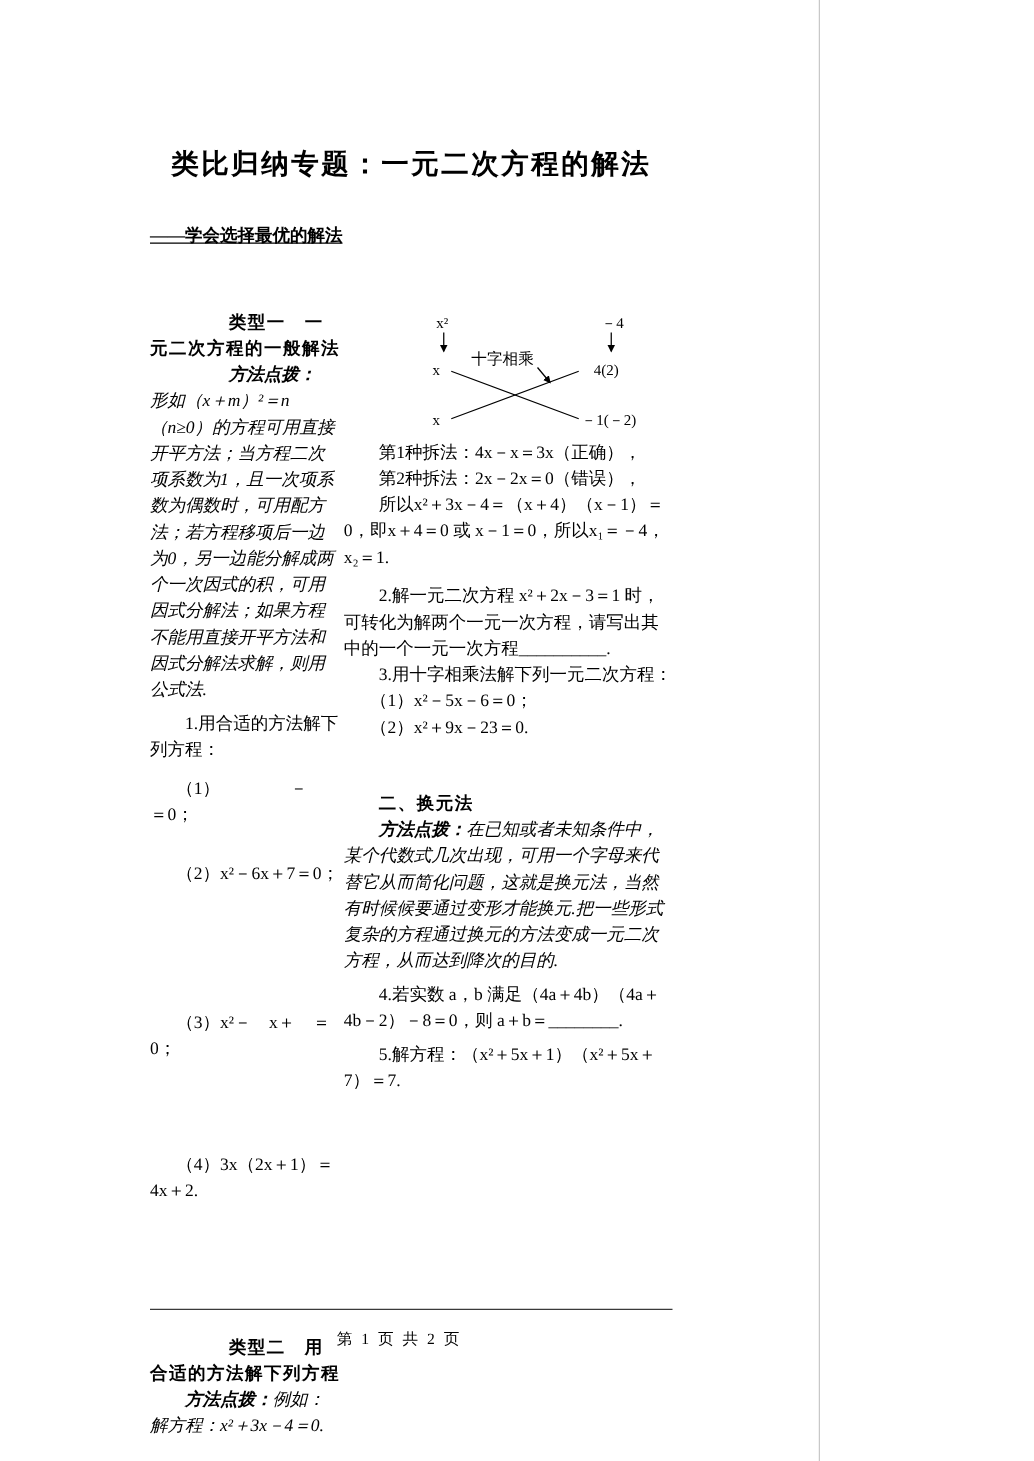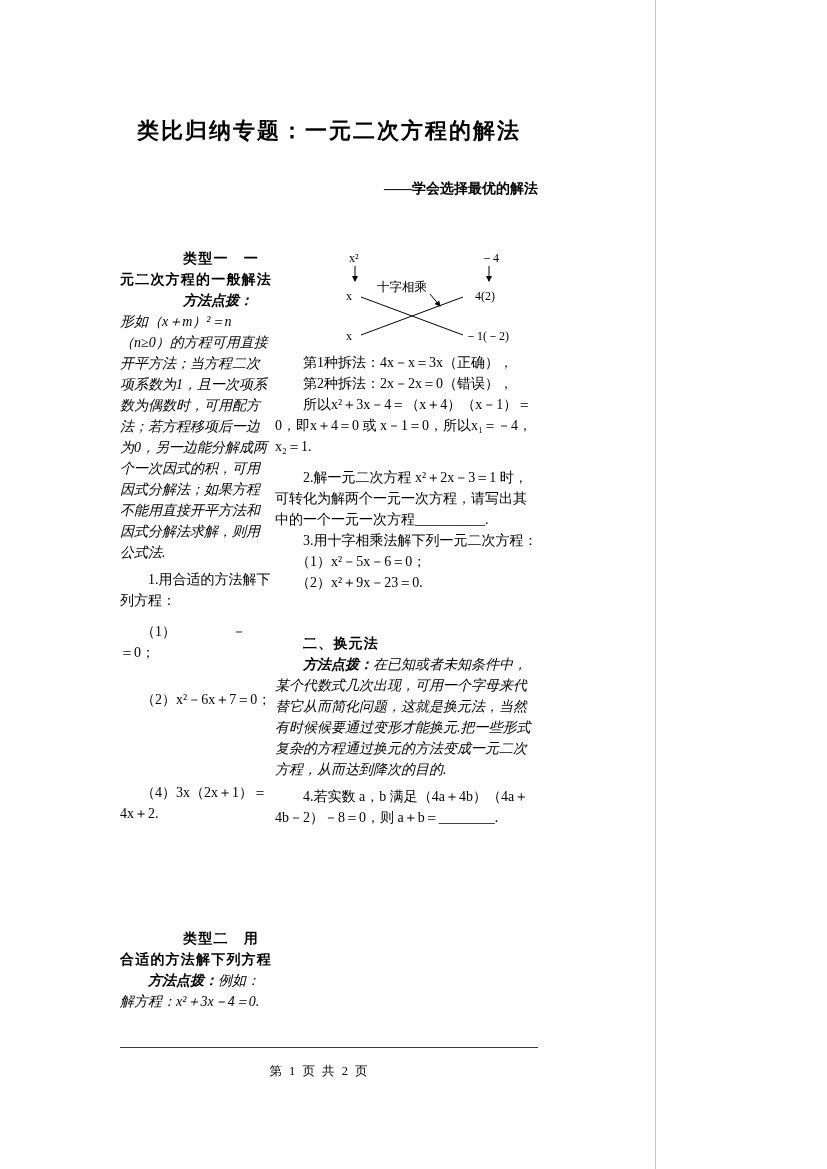--- a/index.html
+++ b/index.html
@@ -18,22 +18,21 @@
   }
   .content { padding:116px 117px 0 120px; }
 
   .title {
     text-align:center;
     font-family:"Liberation Sans","DejaVu Sans",sans-serif;
     font-size:22px; font-weight:bold; letter-spacing:2px;
   }
   .subtitle {
     margin-top:34px;
-    text-align:right;
-    font-size:14px; font-weight:600;
+    font-size:14px; font-weight:600;text-decoration:underline;
   }
 
   .columns { display:flex; gap:2px; margin-top:50px; }
   .col { width:288px; font-size:14px; line-height:21px; }
 
   .heading { font-weight:bold; letter-spacing:1.2px; }
   .h-indent { text-indent:63px; }
   .tip { text-indent:63px; }
   .tip-r { text-indent:2em; }
   .tiplabel { font-weight:bold; font-style:italic; }
@@ -75,20 +74,21 @@
 
     <div class="columns">
 
       <div class="col">
         <p class="heading h-indent">类型一　一元二次方程的一般解法</p>
         <p class="tip"><span class="tiplabel">方法点拨：</span><span class="tipbody">　　形如（x＋m）²＝n（n≥0）的方程可用直接开平方法；当方程二次项系数为1，且一次项系数为偶数时，可用配方法；若方程移项后一边为0，另一边能分解成两个一次因式的积，可用因式分解法；如果方程不能用直接开平方法和因式分解法求解，则用公式法.</span></p>
 
         <p class="indent2 mt6">1.用合适的方法解下列方程：</p>
         <p class="indent15 mt10">（1）　　　　－　　＝0；</p>
         <p class="indent15 mt26">（2）x²－6x＋7＝0；</p>
+        <p class="indent15 mt98">（3）x²－　x＋　＝0；</p>
         <p class="indent15 mt72">（4）3x（2x＋1）＝4x＋2.</p>
 
         <p class="heading h-indent mt104">类型二　用合适的方法解下列方程</p>
         <p class="tip-r"><span class="tiplabel">方法点拨：</span><span class="tipbody">例如：解方程：x²＋3x－4＝0.</span></p>
       </div>
 
       <div class="col">
 
         <div class="diagram">
           <svg width="205" height="96" viewBox="0 0 205 96">
@@ -121,20 +121,21 @@
 
         <p class="indent2 mt10">2.解一元二次方程 x²＋2x－3＝1 时，可转化为解两个一元一次方程，请写出其中的一个一元一次方程__________.</p>
         <p class="indent2">3.用十字相乘法解下列一元二次方程：</p>
         <p class="indent15">（1）x²－5x－6＝0；</p>
         <p class="indent15">（2）x²＋9x－23＝0.</p>
 
         <p class="heading indent2 mt40">二、换元法</p>
         <p class="tip-r"><span class="tiplabel">方法点拨：</span><span class="tipbody">在已知或者未知条件中，某个代数式几次出现，可用一个字母来代替它从而简化问题，这就是换元法，当然有时候候要通过变形才能换元.把一些形式复杂的方程通过换元的方法变成一元二次方程，从而达到降次的目的.</span></p>
 
         <p class="indent2 mt6">4.若实数 a，b 满足（4a＋4b）（4a＋4b－2）－8＝0，则 a＋b＝________.</p>
+        <p class="indent2 mt6">5.解方程：（x²＋5x＋1）（x²＋5x＋7）＝7.</p>
       </div>
 
     </div>
   </div>
 
   <div class="footer-rule"></div>
   <div class="footer-text">第 1 页 共 2 页</div>
 </div>
 
 </body></html>

